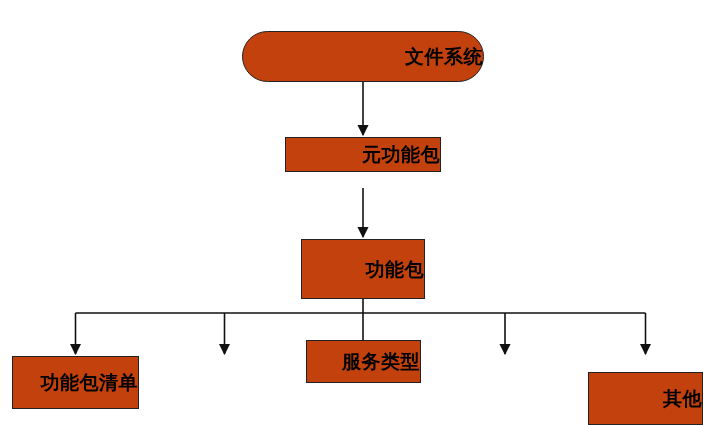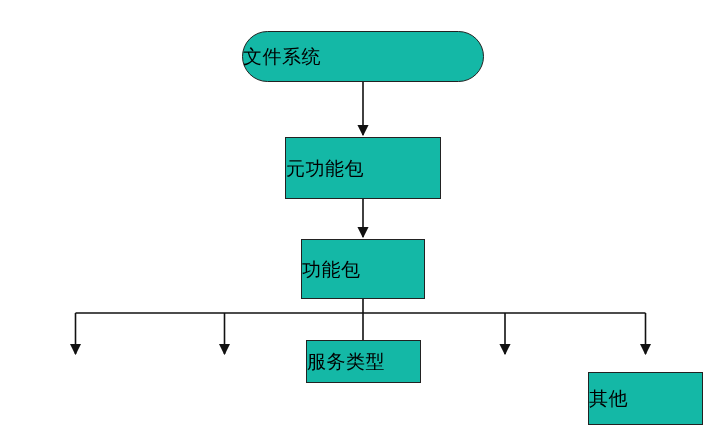--- a/index.html
+++ b/index.html
@@ -23,37 +23,38 @@
     position: absolute;
     left: 0;
     top: 0;
     width: 718px;
     height: 426px;
     pointer-events: none;
   }
   .node {
     position: absolute;
     box-sizing: border-box;
-    background: #14b8a6;
+    background: #c2410c;
     border: 1.5px solid #222222;
     display: flex;
     align-items: center;
-    justify-content: flex-start;
+    justify-content: flex-end;
     font-size: 19px;
     line-height: 1;
     color: #000000;
     letter-spacing: 0.5px;
     white-space: nowrap;
+    font-weight: bold;
   }
   .stadium {
     border-radius: 26px;
   }
   
   .n-root  { left: 242px; top: 31px;  width: 242px; height: 51px; }
-  .n-meta  { left: 285px; top: 137px; width: 156px; height: 62px; }
+  .n-meta  { left: 285px; top: 137px; width: 156px; height: 35px; }
   .n-pkg   { left: 301px; top: 239px; width: 124px; height: 60px; }
   .n-leaf1 { left: 12px;  top: 356px; width: 127px; height: 53px; }
   .n-leaf2 { left: 167px; top: 356px; width: 115px; height: 53px; }
   .n-leaf3 { left: 306px; top: 340px; width: 115px; height: 43px; }
   .n-leaf4 { left: 447px; top: 356px; width: 116px; height: 53px; }
   .n-leaf5 { left: 588px; top: 356px; width: 115px; height: 53px; margin-top: 16px; }
 </style>
 </head>
 <body>
 
@@ -86,20 +87,23 @@
   </div>
 
   <div class="node n-meta">
     <span>元功能包</span>
   </div>
 
   <div class="node n-pkg">
     <span>功能包</span>
   </div>
 
+  <div class="node n-leaf1">
+    <span>功能包清单</span>
+  </div>
 
 
   <div class="node n-leaf3">
     <span>服务类型</span>
   </div>
 
 
   <div class="node n-leaf5">
     <span>其他</span>
   </div>

